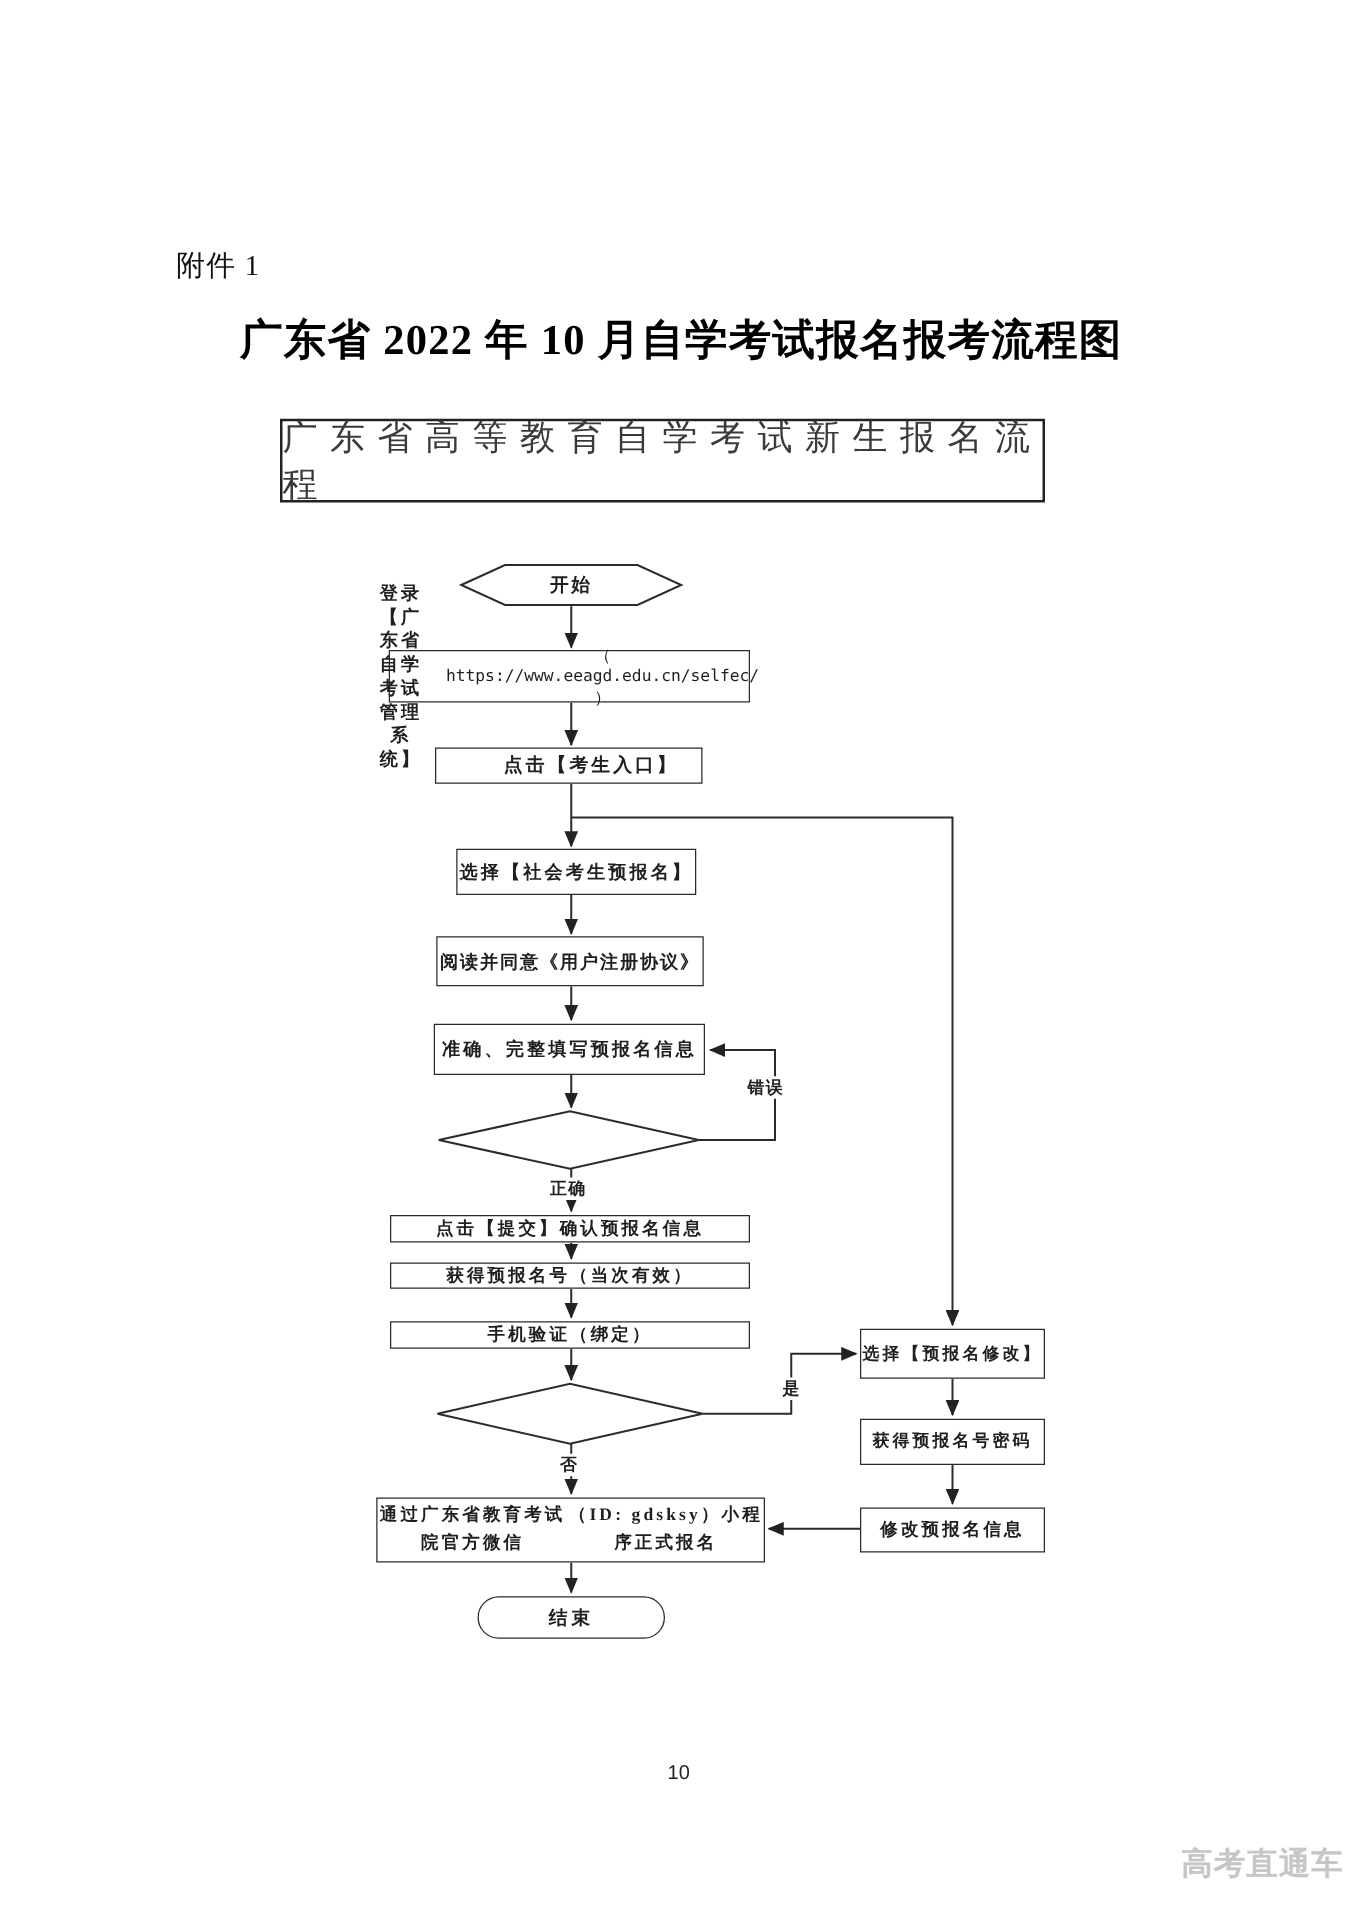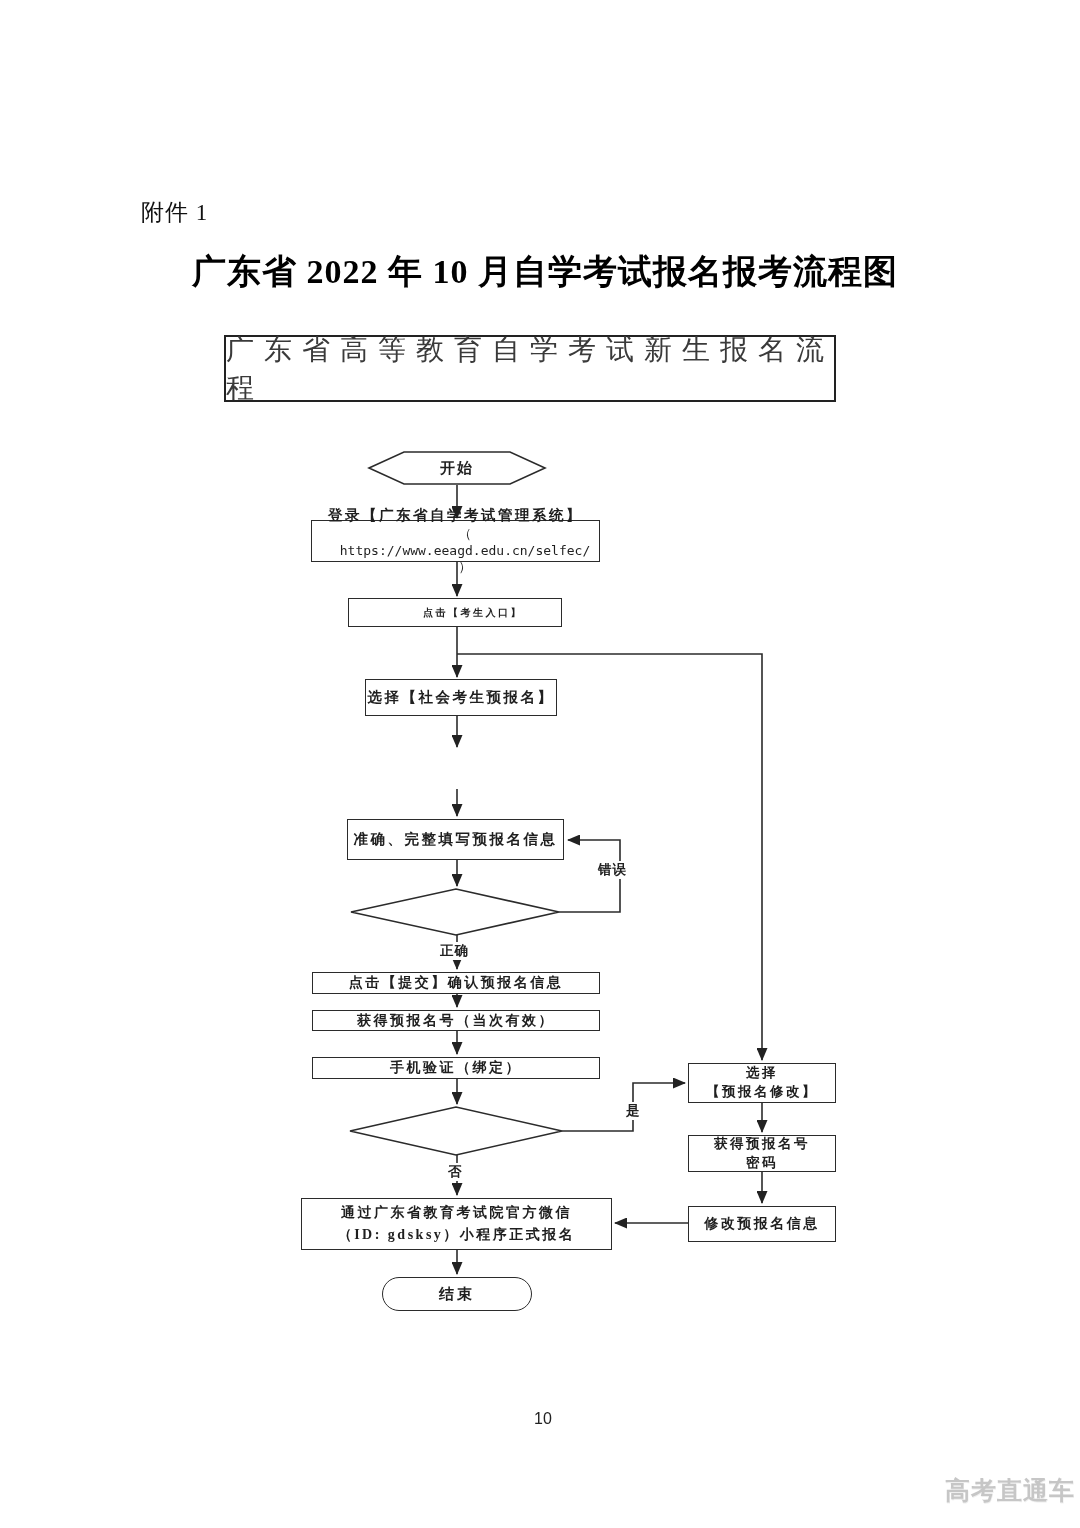--- a/index.html
+++ b/index.html
@@ -17,21 +17,21 @@
     font-size:34px; font-weight:700; color:#000; letter-spacing:1px;
   }
   .header-box {
     left:224px; top:335px; width:612px; height:67px;
     border:2px solid #222; background:#fff;
     display:flex; align-items:center; justify-content:center;
     font-size:28px; color:#3a3a3a; letter-spacing:10px; z-index:2;
   }
   .fbox {
     position:absolute; z-index:2; border:1.6px solid #2b2b2b; background:#fff;
-    display:flex; flex-direction:column; align-items:center; justify-content:center;
+    display:flex; flex-direction:row; align-items:center; justify-content:center;
     text-align:center; font-weight:600; letter-spacing:2.5px; color:#1f1f1f;
   }
   .shape-text {
     position:absolute; z-index:2; display:flex; align-items:center; justify-content:center;
     text-align:center; font-weight:600; letter-spacing:2px; color:#1f1f1f; background:transparent;
   }
   .stadium {
     position:absolute; z-index:2; border:1.6px solid #2b2b2b; border-radius:17px; background:#fff;
     display:flex; align-items:center; justify-content:center;
     font-size:15px; font-weight:600; letter-spacing:3px; color:#1f1f1f;
@@ -93,24 +93,25 @@
     <span>广东省高等教育自学考试新生报名流程</span>
   </div>
 
   <div class="shape-text" style="left:369px;top:452px;width:176px;height:32px;font-size:15px;">开始</div>
 
   <div class="fbox" style="left:311px;top:520px;width:289px;height:42px;">
     <div style="font-size:14.5px;">登录【广东省自学考试管理系统】</div>
     <div class="mono" style="font-size:13px;">（ https://www.eeagd.edu.cn/selfec/ ）</div>
   </div>
 
-  <div class="fbox" style="left:348px;top:598px;width:214px;height:29px;font-size:10px;padding-left:36px;">点击【考生入口】</div>
+  <div class="fbox" style="left:348px;top:598px;width:214px;height:29px;font-size:15px;padding-left:36px;">点击【考生入口】</div>
 
   <div class="fbox" style="left:349px;top:679px;width:192px;height:37px;font-size:14.5px;margin-left:16px;">选择【社会考生预报名】</div>
 
+  <div class="fbox" style="left:349px;top:749px;width:214px;height:40px;font-size:14.5px;letter-spacing:1.5px;">阅读并同意《用户注册协议》</div>
 
   <div class="fbox" style="left:347px;top:819px;width:217px;height:41px;font-size:14.5px;">准确、完整填写预报名信息</div>
 
 
   <div class="lbl" style="left:596px;top:861px;">错误</div>
   <div class="lbl" style="left:438px;top:942px;">正确</div>
 
   <div class="fbox" style="left:312px;top:972px;width:288px;height:22px;font-size:14px;">点击【提交】确认预报名信息</div>
 
   <div class="fbox" style="left:312px;top:1010px;width:288px;height:21px;font-size:14px;">获得预报名号（当次有效）</div>

